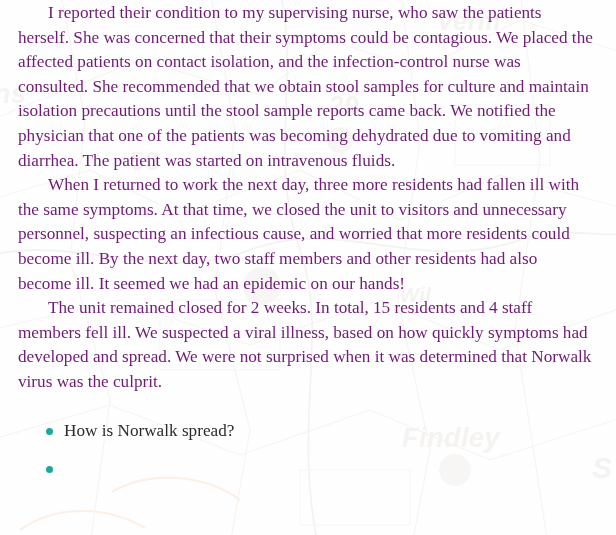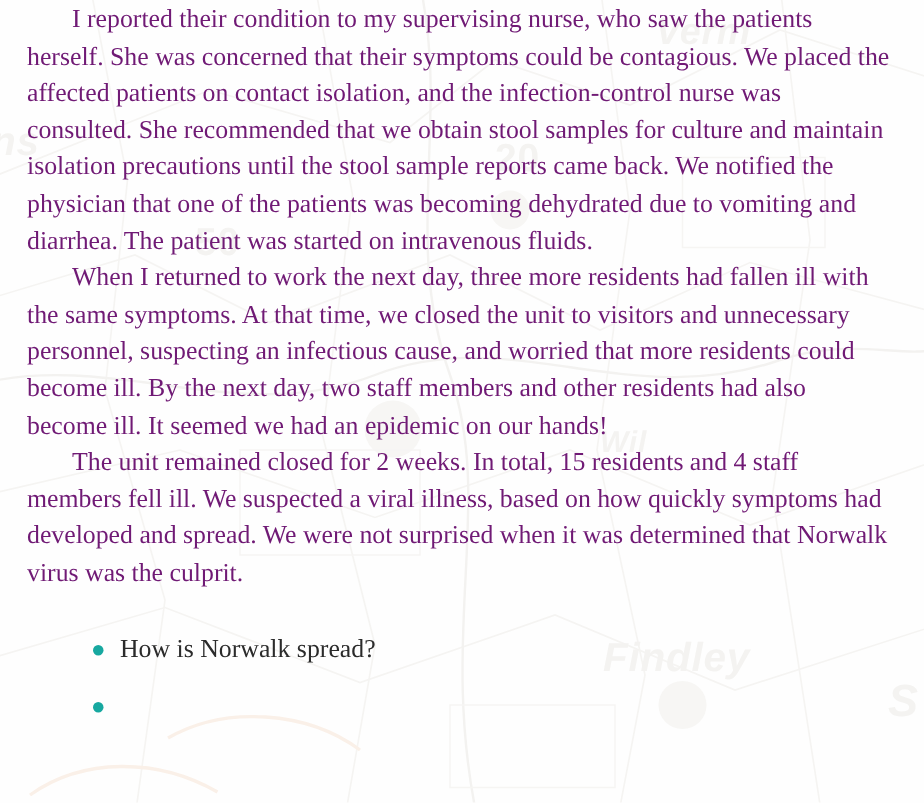--- a/index.html
+++ b/index.html
@@ -64,21 +64,21 @@
     color: #701a75;
     text-indent: 30px;
     margin: 0;
     text-align: left;
     -webkit-font-smoothing: antialiased;
   }
   .para.first { padding-top: 1px; }
 
   ul.question-list {
     list-style: none;
-    margin: 16px;
+    margin: 0;
     padding: 0;
   }
   ul.question-list li {
     position: relative;
     font-size: 17.2px;
     line-height: 24.6px;
     color: #2b2b2b;
     padding-left: 28px;
     margin-left: 18px;
     margin-top: 14px;

